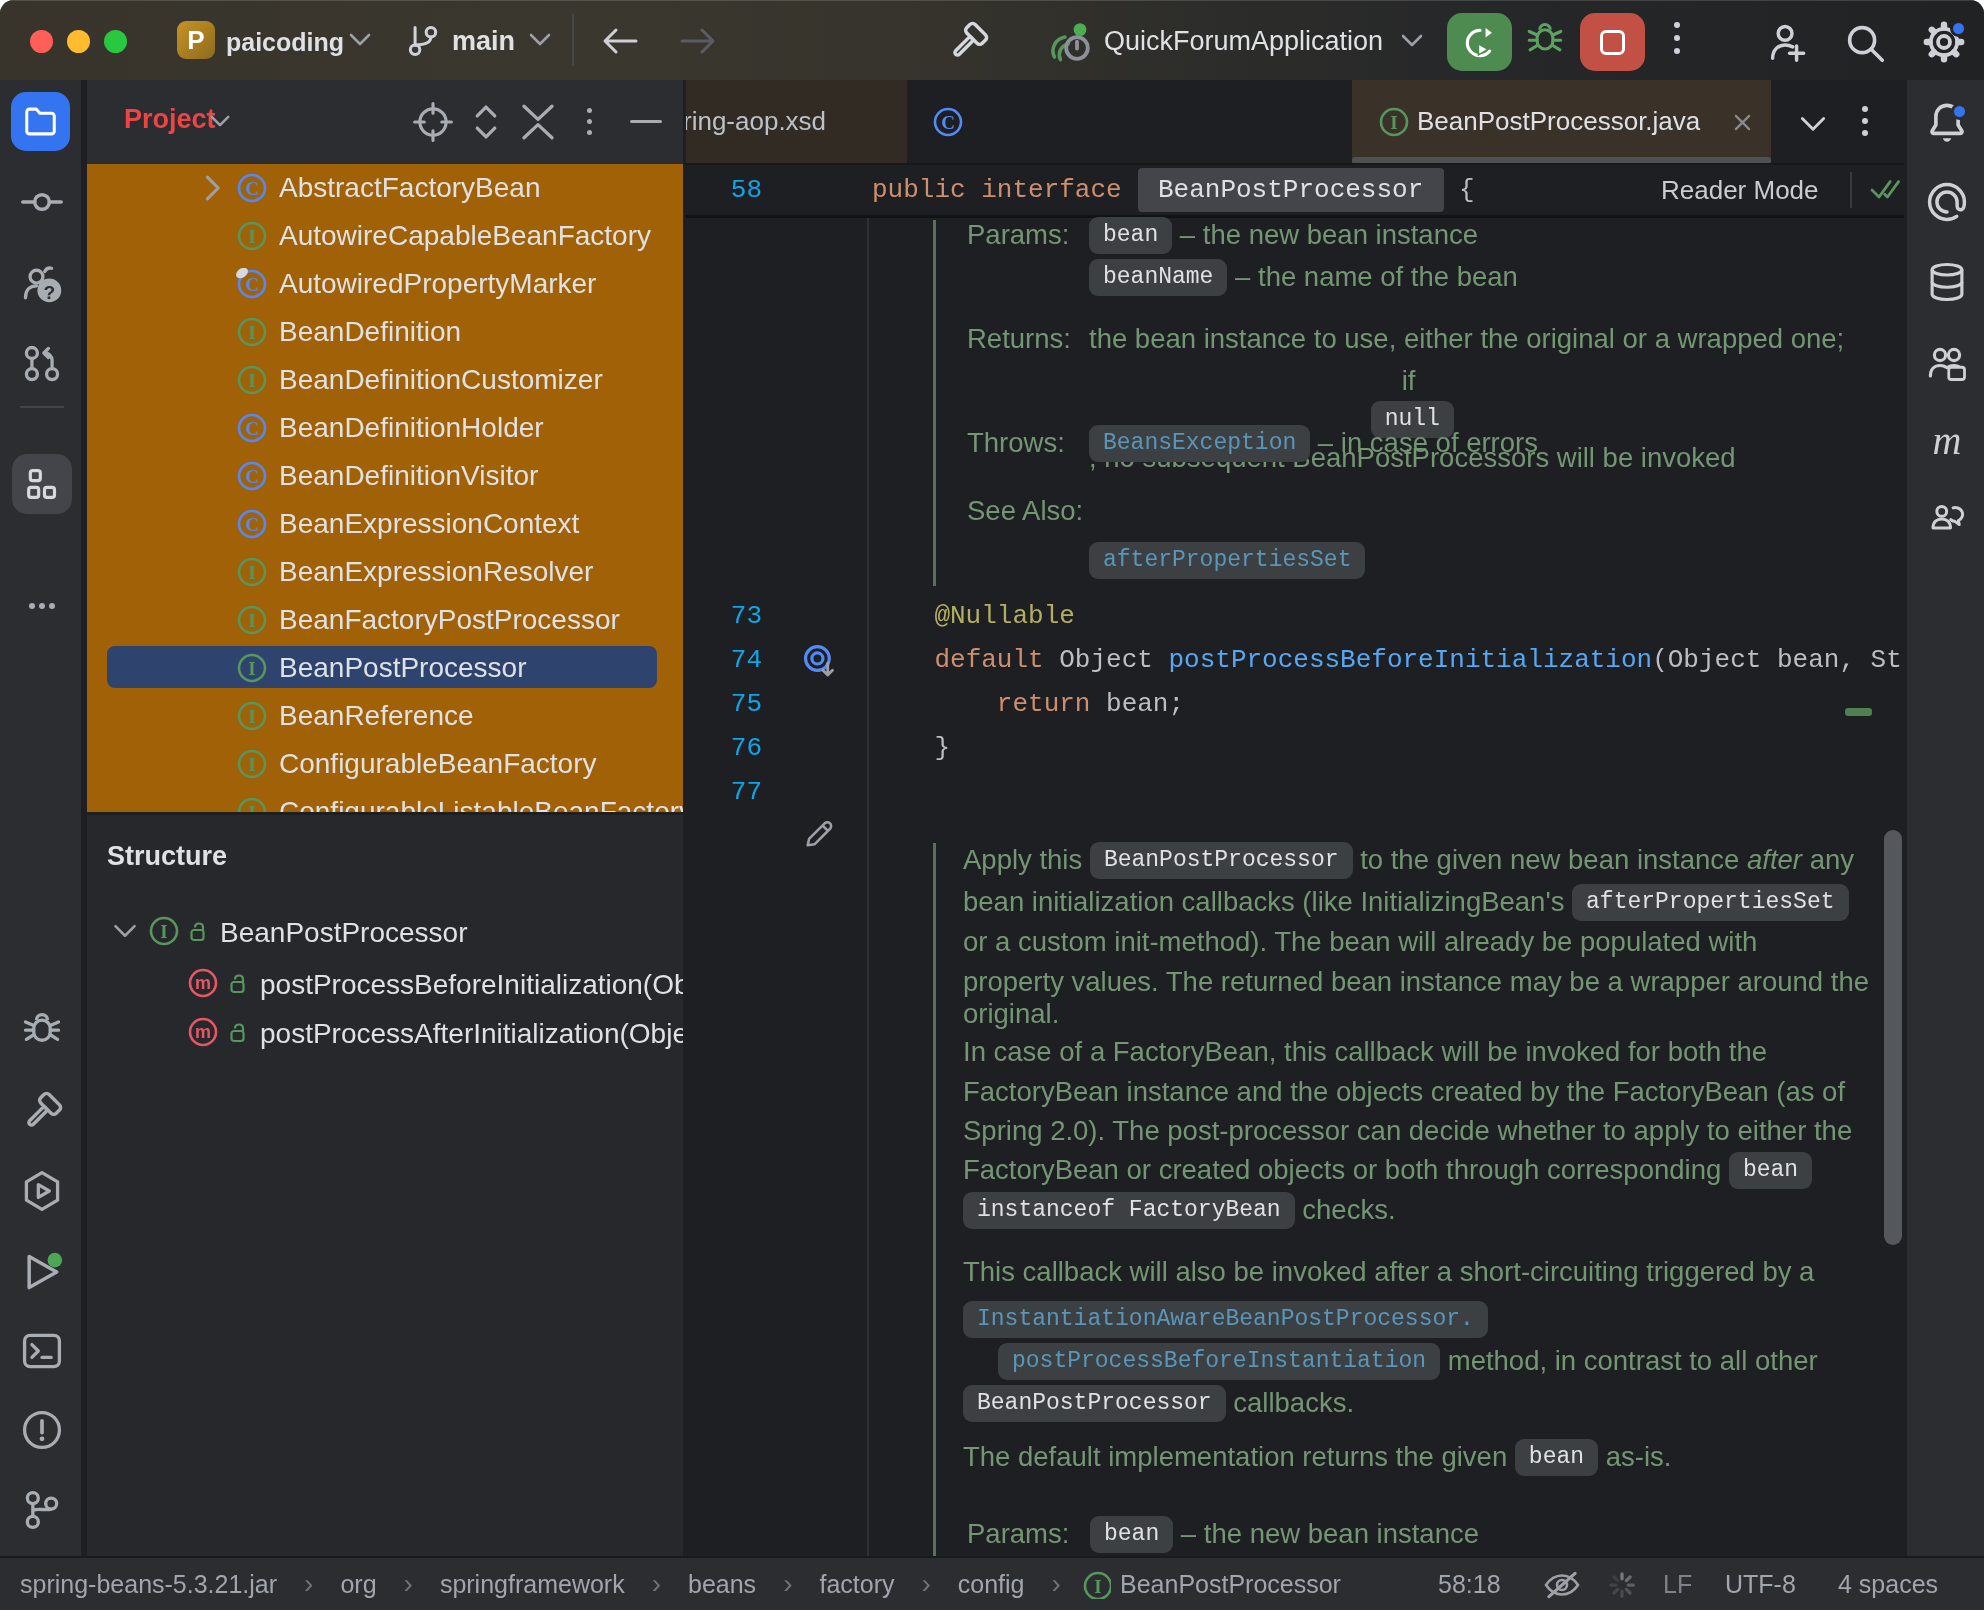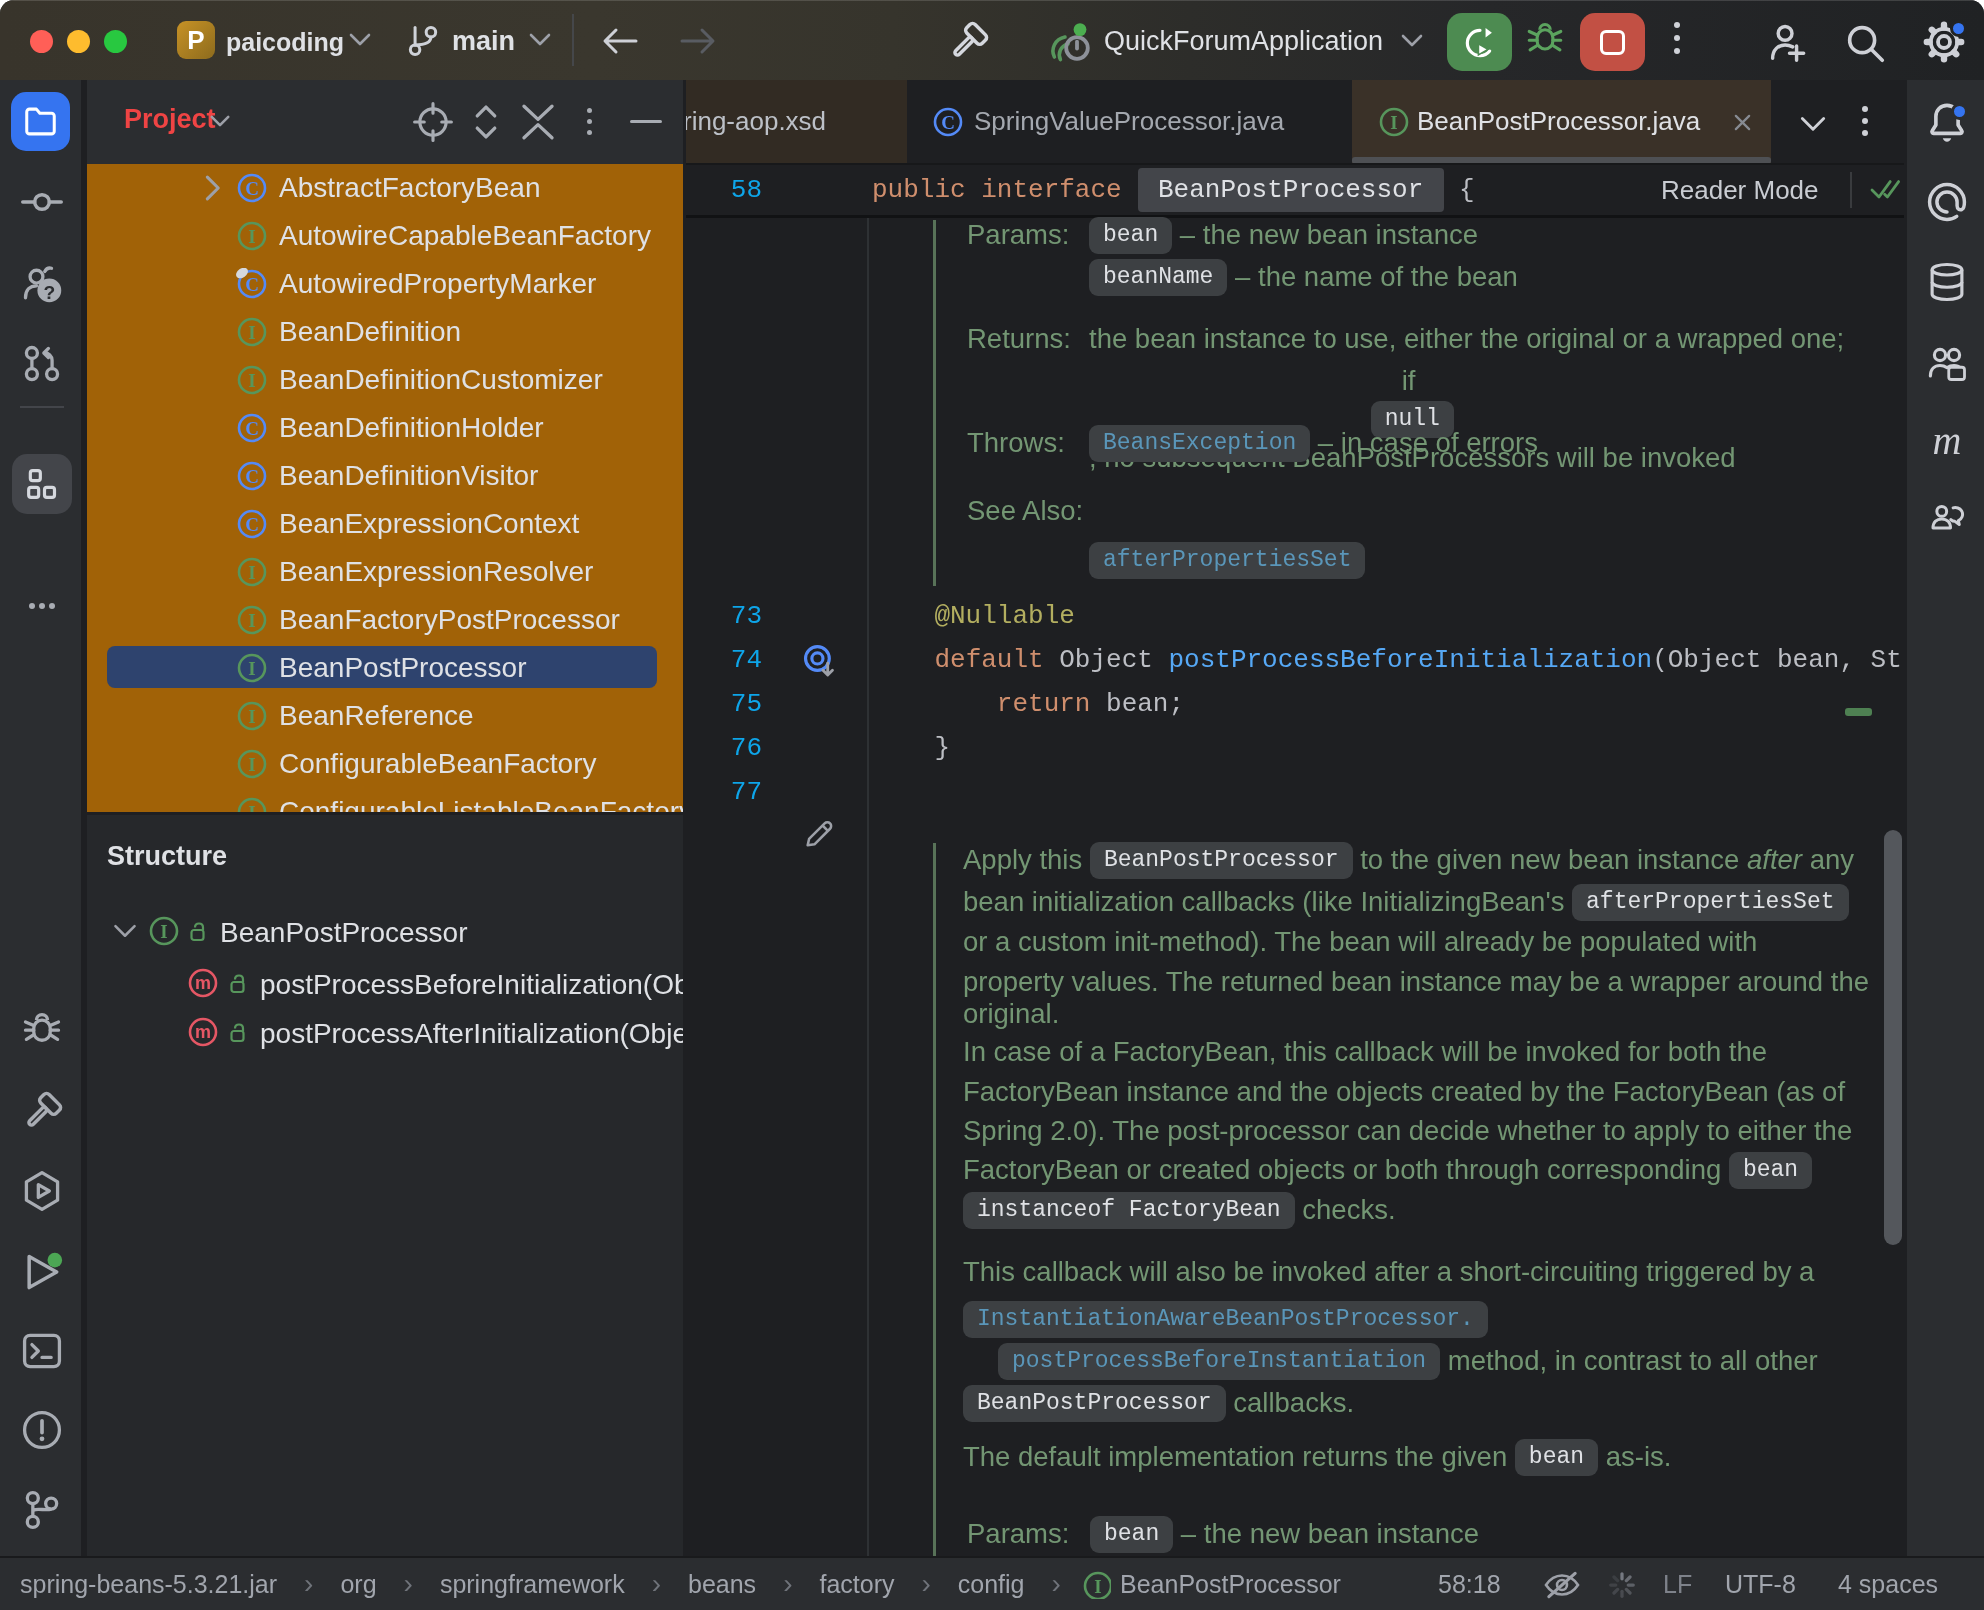--- a/index.html
+++ b/index.html
@@ -320,21 +320,20 @@
       </svg>
     <div class="row" style="left:173px;top:195px;">postProcessAfterInitialization(Objec</div>
   </div>
   <div class="a editor" id="editor">
 
     <div class="a" style="left:0;top:0;width:221px;height:83px;background:#322b23;"></div>
     <div class="a tabtx" style="left:-3px;top:0;width:221px;color:#bcc0c7;overflow:hidden;">ring-aop.xsd</div>
     <svg class="a" style="left:246px;top:26px;" width="32" height="32">
         <use href="#icC"></use>
       </svg>
-    <div class="a tabtx" style="left:288px;top:0;color:#a4a8af;">SpringValueProcessor.java</div>
     <div class="a" style="left:666px;top:0;width:419px;height:83px;background:#3a3128;"></div>
     <svg class="a" style="left:692px;top:26px;" width="32" height="32">
         <use href="#icI"></use>
       </svg>
     <div class="a tabtx" style="left:731px;top:0;color:#dfe1e5;">BeanPostProcessor.java</div>
     <svg class="a" style="left:1047px;top:33px;" width="19" height="19" viewBox="0 0 20 20">
         <path d="M3 3 L17 17 M17 3 L3 17" stroke="#878b92" stroke-width="2.4" stroke-linecap="round"></path>
       </svg>
     <div class="a" style="left:666px;top:77px;width:419px;height:7px;background:#4e5054;border-radius:3px;"></div>
     <svg class="a" style="left:1112px;top:35px;" width="30" height="19" viewBox="0 0 24 16">

